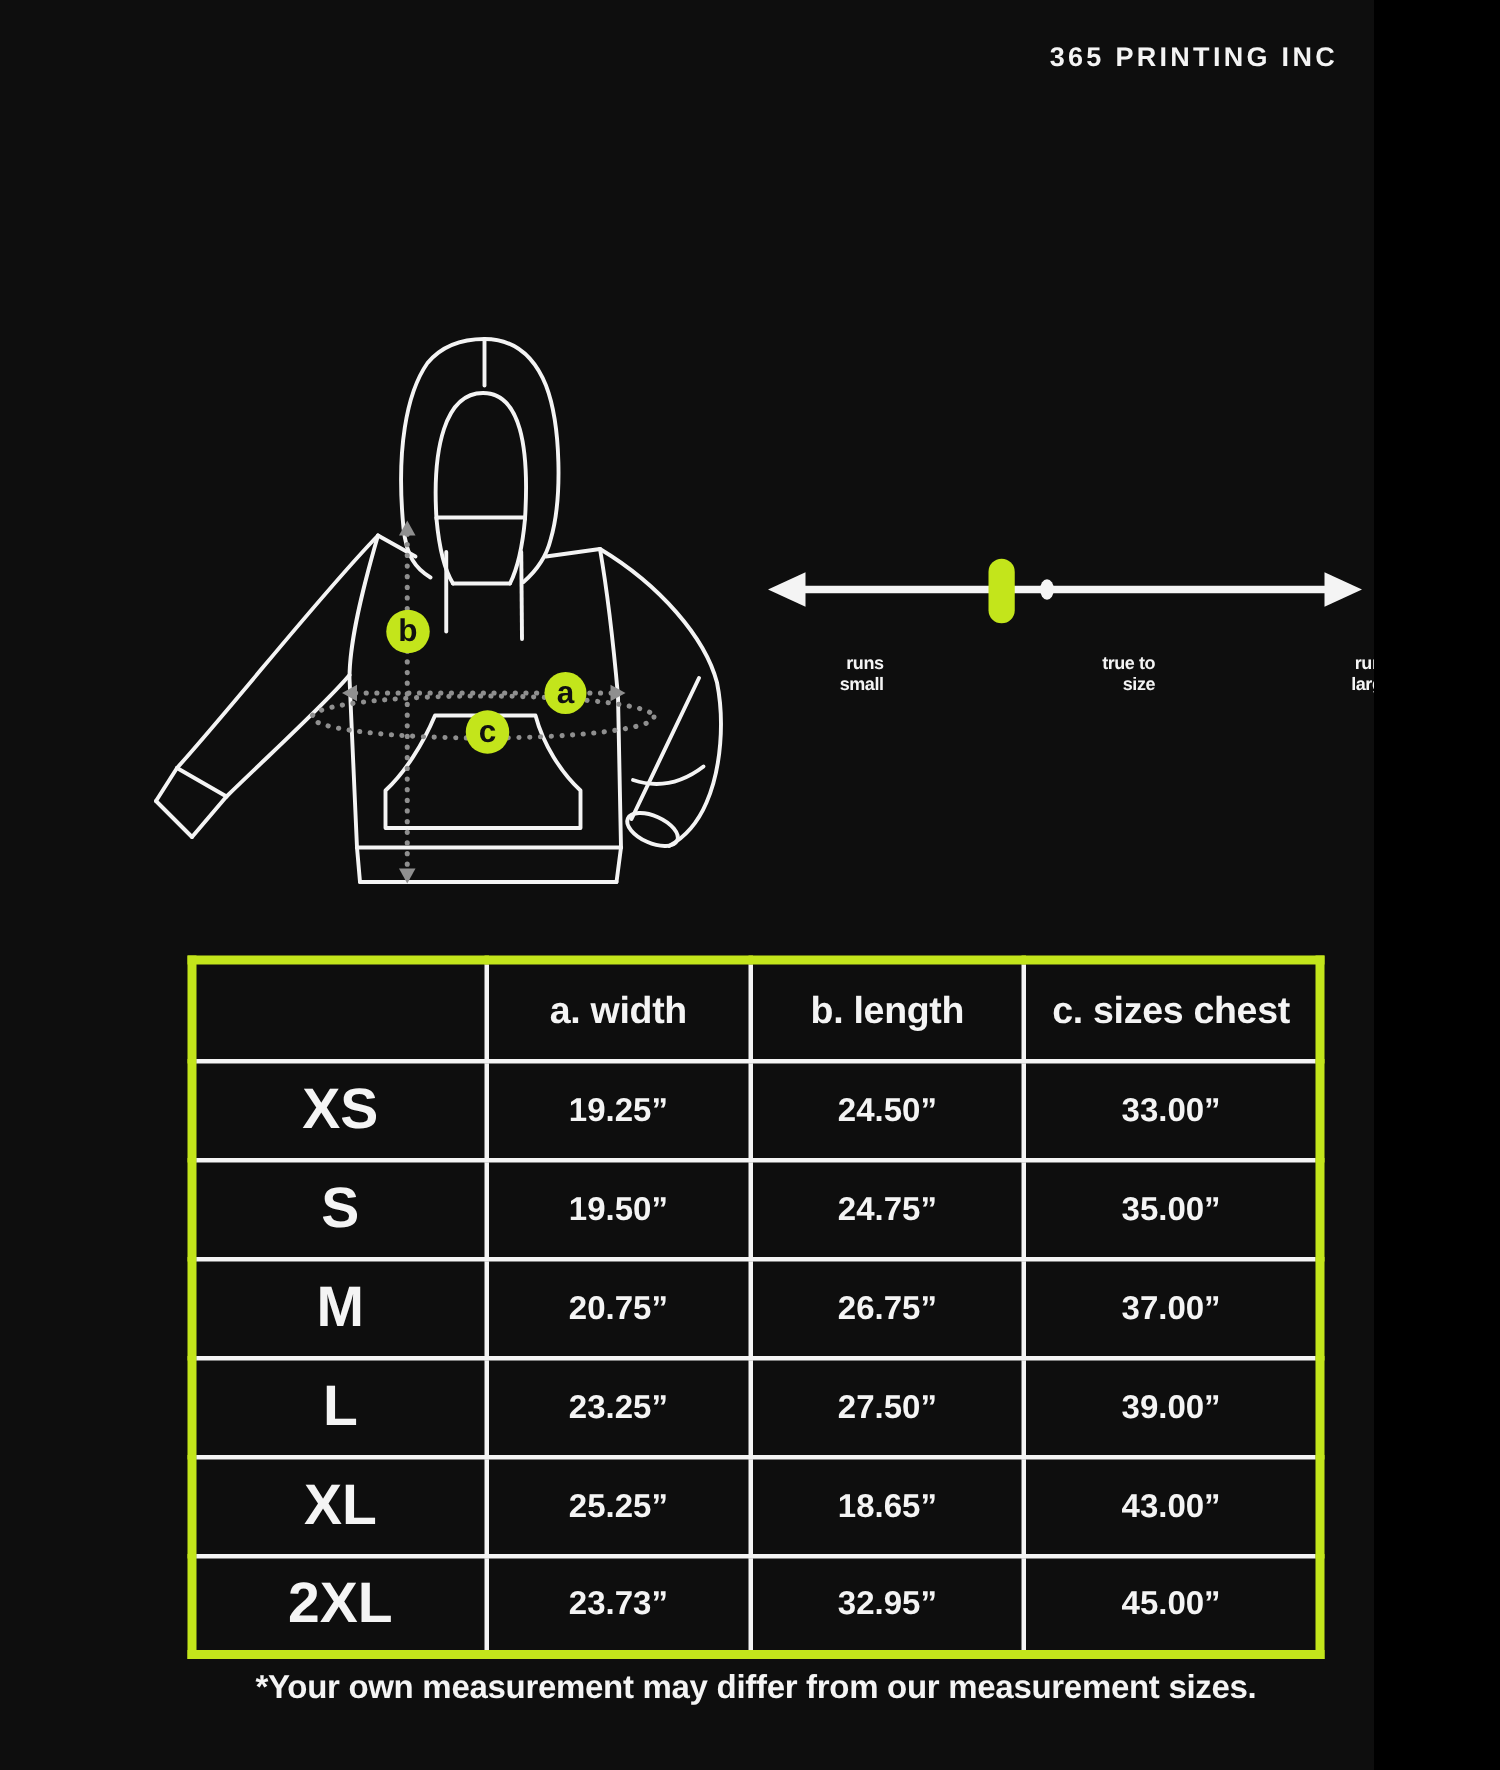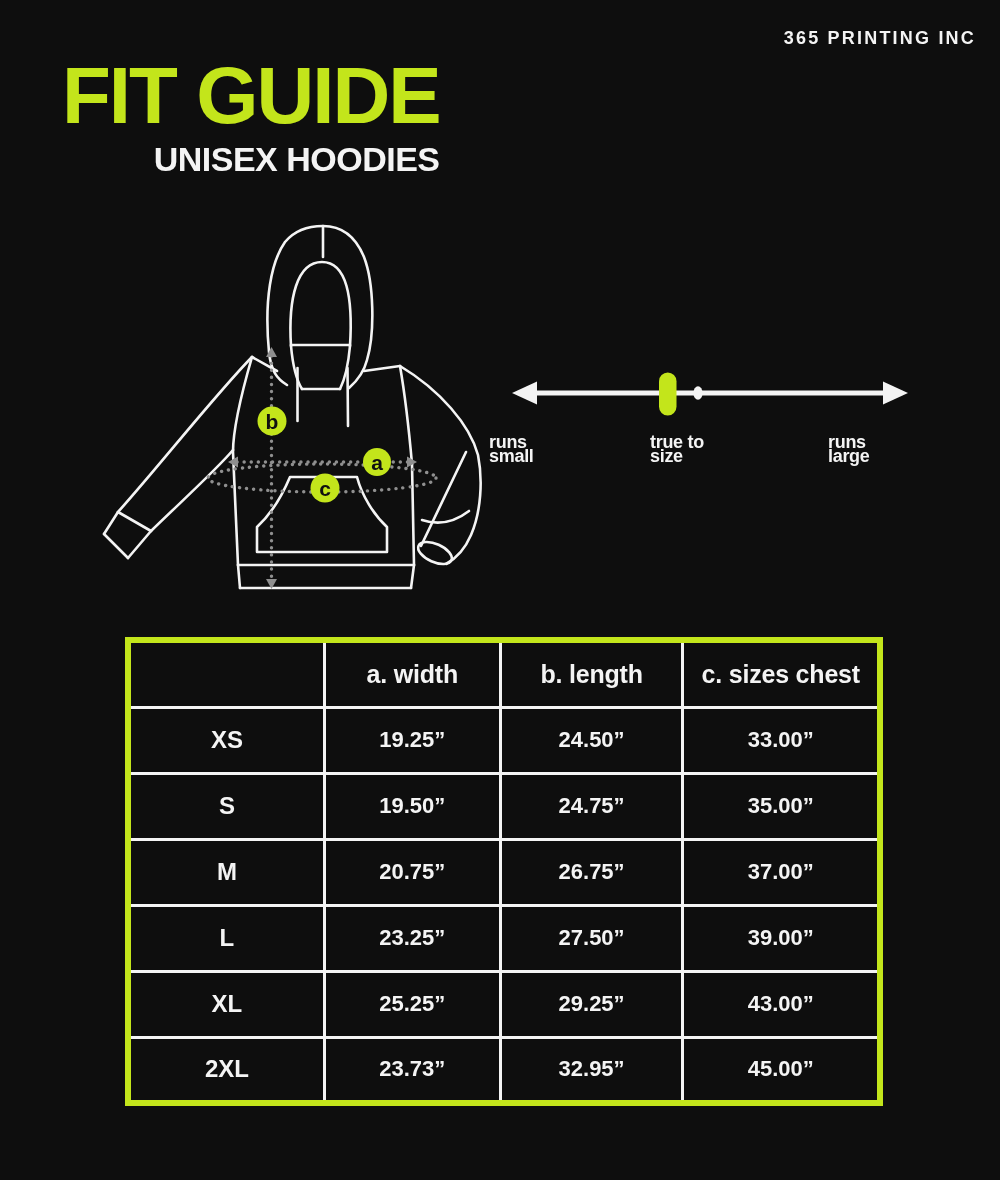--- a/index.html
+++ b/index.html
@@ -6,21 +6,21 @@
     --accent:#c3e51b;
     --background:#0e0e0e;
     --line:#f4f4f4;
     --dash:#8f8f8f;
   }
   *{margin:0;padding:0;box-sizing:border-box;}
   html,body{background:#000;}
   body{font-family:"Liberation Sans", sans-serif;}
   #page{
     position:relative;
-    width:1000px;height:1180px;
+    width:916px;height:1180px;
     background:var(--background);
     overflow:hidden;
     color:var(--line);
   }
   
   .brand{
     position:absolute;top:28px;right:24px;
     font-size:18px;font-weight:bold;letter-spacing:2.2px;
     color:var(--line);
   }
@@ -49,60 +49,56 @@
   .marker-letter{
     fill:#101010;font-family:"Liberation Sans",sans-serif;
     font-size:21px;font-weight:bold;text-anchor:middle;dominant-baseline:central;
   }
   .scale-line{stroke:var(--line);stroke-width:5;}
   .scale-head{fill:var(--line);}
   .scale-pill{fill:var(--accent);}
   .scale-dot{fill:var(--line);}
   
   .scale-label{
-    position:absolute;top:435px;text-align:left;
-    color:var(--line);font-weight:bold;font-size:18px;line-height:14px;
+    position:absolute;top:435px;text-align:right;
+    color:var(--line);font-weight:bold;font-size:12px;line-height:14px;
     letter-spacing:-0.3px;
   }
   .scale-label span{display:block;}
   
   .size-table{
     position:absolute;left:125px;top:637px;
     border-collapse:collapse;table-layout:fixed;width:758px;
     background:var(--background);
   }
   .size-table td,.size-table th{
     border:3px solid var(--line);
     text-align:center;vertical-align:middle;
     color:var(--line);font-weight:bold;
   }
   .size-table{border:6px solid var(--accent);}
   .size-table tr.hdr{height:67px;}
   .size-table tr.row{height:66px;}
   .size-table th{font-size:25px;letter-spacing:-0.2px;}
-  .size-cell{font-size:24px;}
+  .size-cell{font-size:38px;}
   .val-cell{font-size:22px;}
   
   .footnote{
     position:absolute;left:125px;top:1110px;width:758px;
     text-align:center;font-size:22px;font-weight:bold;line-height:30px;
     color:var(--line);letter-spacing:-0.2px;
   }
 </style>
 </head>
 <body>
 
 <div id="page">
 
   <div class="brand">365 PRINTING INC</div>
 
-  <div class="title-block">
-    <div class="title">FIT GUIDE</div>
-    <div class="subtitle">UNISEX HOODIES</div>
-  </div>
 
   <svg class="overlay" width="1000" height="1180" viewBox="0 0 1000 1180">
 
     <g class="hoodie">
 
       <path d="M287,385 C277,379 271,371 269,352 C264,300 271,262 285,242 C295,230 309,226 323,226 C341,226 355,235 364,257 C374,283 375,333 367,360 C364,372 357,381 349,388"></path>
 
       <path d="M323,226 L323,257"></path>
 
       <path d="M291,346 C288,298 297,262 322,262 C347,262 353,298 350,346"></path>
@@ -219,26 +215,27 @@
     </tr>
     <tr class="row">
       <td class="size-cell">L</td>
       <td class="val-cell">23.25”</td>
       <td class="val-cell">27.50”</td>
       <td class="val-cell">39.00”</td>
     </tr>
     <tr class="row">
       <td class="size-cell">XL</td>
       <td class="val-cell">25.25”</td>
-      <td class="val-cell">29.25”</td>
+      <td class="val-cell">18.65”</td>
       <td class="val-cell">43.00”</td>
     </tr>
     <tr class="row">
       <td class="size-cell">2XL</td>
       <td class="val-cell">23.73”</td>
       <td class="val-cell">32.95”</td>
       <td class="val-cell">45.00”</td>
     </tr>
   </tbody>
     </table>
 
+  <div class="footnote">*Your own measurement may differ from our measurement sizes.</div>
 
 </div>
 
 </body></html>

